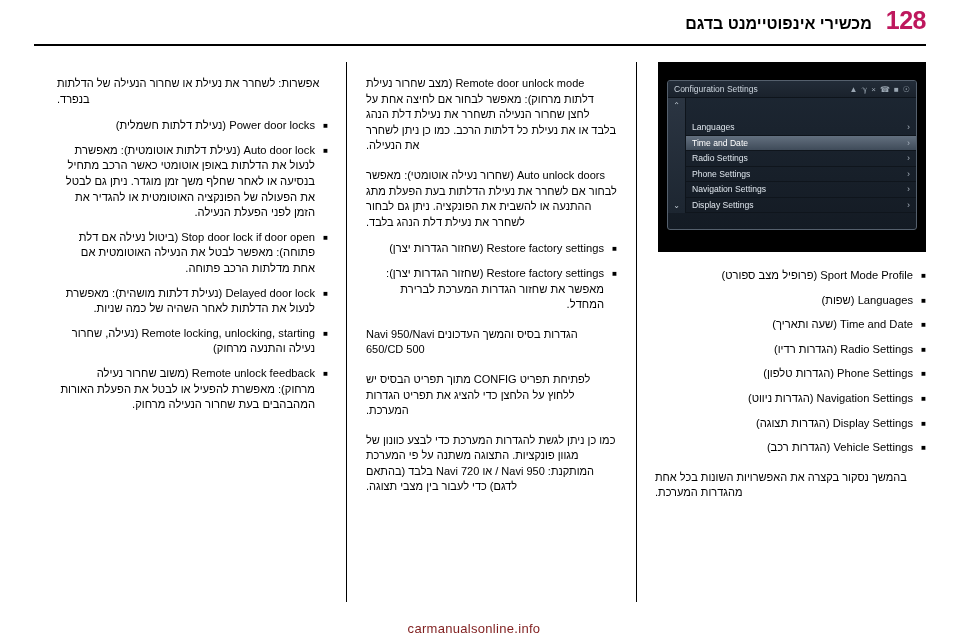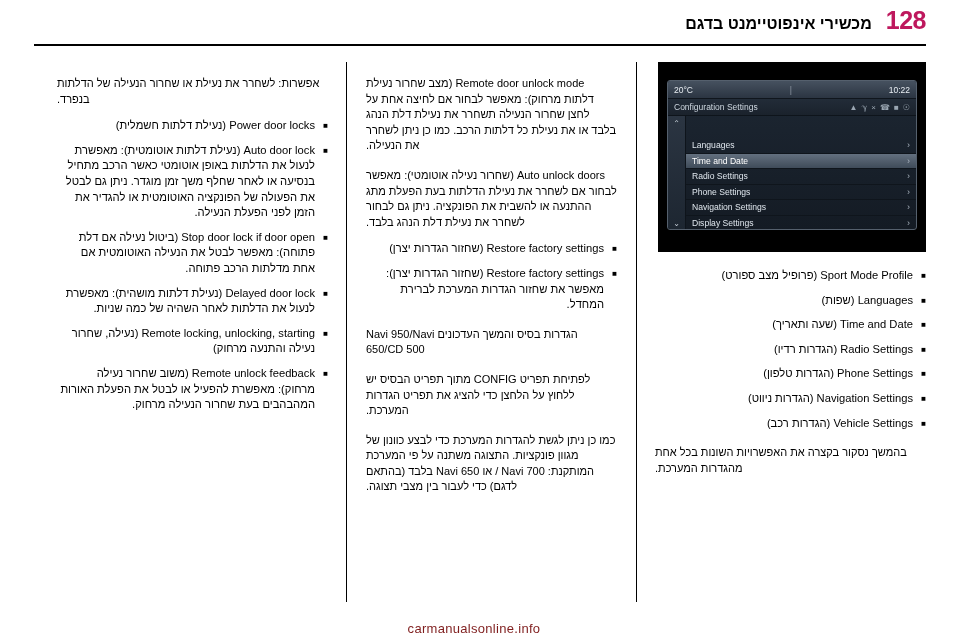--- a/index.html
+++ b/index.html
@@ -214,25 +214,20 @@
     <span class="header-title">מכשירי אינפוטיימנט בדגם</span>
   </div>
   <div class="header-rule"></div>
 
   <div class="columns">
 
     <div class="col col-left">
 
       <div class="screen-figure">
         <div class="screen-inner">
-          <div class="sc-status">
-            <span>20°C</span>
-            <span class="sep">|</span>
-            <span>10:22</span>
-          </div>
           <div class="sc-title">
             <span>Configuration Settings</span>
             <span class="sc-icons">
               <span>▲</span>
               <span>ℽ</span>
               <span>×</span>
               <span>☎</span>
               <span>■</span>
               <span>☉</span>
             </span>
@@ -271,34 +266,35 @@
           </div>
         </div>
       </div>
 
       <div class="bullet-item">Sport Mode Profile (פרופיל מצב ספורט)</div>
       <div class="bullet-item">Languages (שפות)</div>
       <div class="bullet-item">Time and Date (שעה ותאריך)</div>
       <div class="bullet-item">Radio Settings (הגדרות רדיו)</div>
       <div class="bullet-item">Phone Settings (הגדרות טלפון)</div>
       <div class="bullet-item">Navigation Settings (הגדרות ניווט)</div>
+      <div class="bullet-item">Display Settings (הגדרות תצוגה)</div>
       <div class="bullet-item">Vehicle Settings (הגדרות רכב)</div>
       <p class="body">בהמשך נסקור בקצרה את האפשרויות השונות בכל אחת מהגדרות המערכת.</p>
     </div>
 
     <div class="col-divider"></div>
 
     <div class="col col-mid">
       <p class="body">Remote door unlock mode (מצב שחרור נעילת דלתות מרחוק): מאפשר לבחור אם לחיצה אחת על לחצן שחרור הנעילה תשחרר את נעילת דלת הנהג בלבד או את נעילת כל דלתות הרכב. כמו כן ניתן לשחרר את הנעילה.</p>
       <p class="body">Auto unlock doors (שחרור נעילה אוטומטי): מאפשר לבחור אם לשחרר את נעילת הדלתות בעת הפעלת מתג ההתנעה או להשבית את הפונקציה. ניתן גם לבחור לשחרר את נעילת דלת הנהג בלבד.</p>
       <div class="bullet-item">Restore factory settings (שחזור הגדרות יצרן)</div>
       <div class="bullet-item">Restore factory settings (שחזור הגדרות יצרן): מאפשר את שחזור הגדרות המערכת לברירת המחדל.</div>
       <p class="body">הגדרות בסיס והמשך העדכונים Navi 950/Navi 650/CD 500</p>
       <p class="body">לפתיחת תפריט CONFIG מתוך תפריט הבסיס יש ללחוץ על הלחצן כדי להציג את תפריט הגדרות המערכת.</p>
-      <p class="body">כמו כן ניתן לגשת להגדרות המערכת כדי לבצע כוונון של מגוון פונקציות. התצוגה משתנה על פי המערכת המותקנת: Navi 700 / או Navi 650 בלבד (בהתאם לדגם) כדי לעבור בין מצבי תצוגה.</p>
+      <p class="body">כמו כן ניתן לגשת להגדרות המערכת כדי לבצע כוונון של מגוון פונקציות. התצוגה משתנה על פי המערכת המותקנת: Navi 950 / או Navi 720 בלבד (בהתאם לדגם) כדי לעבור בין מצבי תצוגה.</p>
     </div>
 
     <div class="col-divider"></div>
 
     <div class="col col-right">
       <p class="body">אפשרות: לשחרר את נעילת או שחרור הנעילה של הדלתות בנפרד.</p>
       <div class="bullet-item">Power door locks (נעילת דלתות חשמלית)</div>
       <div class="bullet-item">Auto door lock (נעילת דלתות אוטומטית): מאפשרת לנעול את הדלתות באופן אוטומטי כאשר הרכב מתחיל בנסיעה או לאחר שחלף משך זמן מוגדר. ניתן גם לבטל את הפעולה של הפונקציה האוטומטית או להגדיר את הזמן לפני הפעלת הנעילה.</div>
       <div class="bullet-item">Stop door lock if door open (ביטול נעילה אם דלת פתוחה): מאפשר לבטל את הנעילה האוטומטית אם אחת מדלתות הרכב פתוחה.</div>
       <div class="bullet-item">Delayed door lock (נעילת דלתות מושהית): מאפשרת לנעול את הדלתות לאחר השהיה של כמה שניות.</div>

